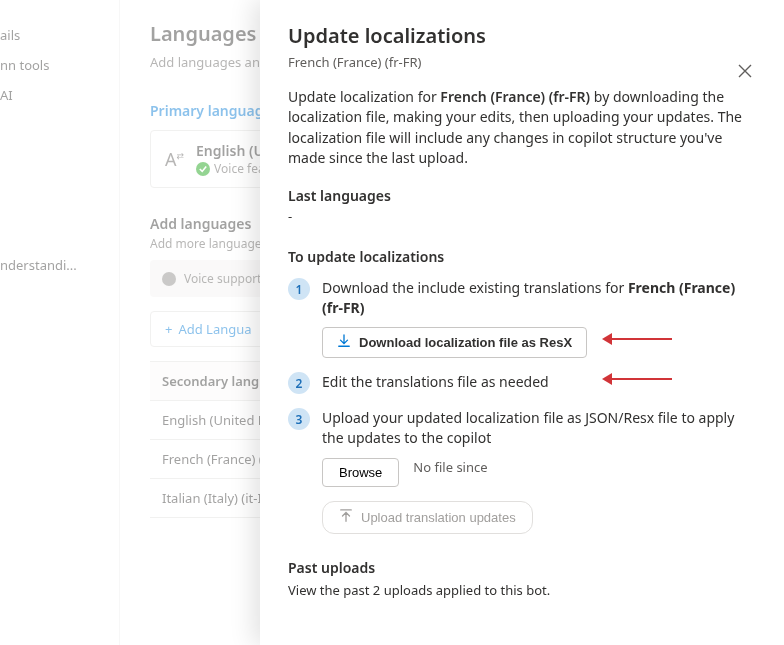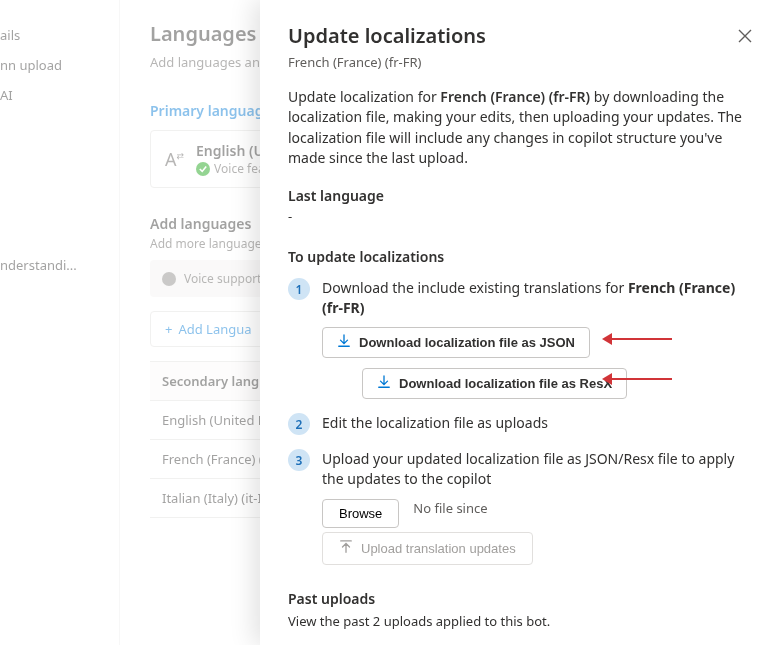--- a/index.html
+++ b/index.html
@@ -68,21 +68,21 @@
   }
   .panel {
     position:absolute;
     top:0; right:0; bottom:0;
     width: 524px;
     background:#fff;
     box-shadow: -6px 0 24px rgba(0,0,0,0.12);
     padding: 22px 28px 28px 28px;
     overflow-y:auto;
   }
-  .panel-top { display:flex; justify-content:space-between; align-items:flex-start; }
+  .panel-top { display:flex; justify-content:space-between; align-items:flex-end; }
   .panel h2 { font-size:20px; font-weight:600; margin-bottom:4px;}
   .panel-sub { color:#605e5c; font-size:13px; margin-bottom:16px;}
   .close { font-size:16px; color:#605e5c; cursor:pointer; padding:4px;}
   .desc { font-size:14px; line-height:1.45; margin-bottom:18px;}
   .desc b { font-weight:600;}
   .lm { font-weight:600; margin-bottom:2px;}
   .lm-val { font-size:13px; margin-bottom:22px;}
   .steps-h { font-weight:600; margin-bottom:12px;}
   .step { display:flex; gap:12px; margin-bottom:14px; align-items:flex-start;}
   .step-num {
@@ -103,34 +103,34 @@
   .arrow-head {
     width:0;height:0;border-top:6px solid transparent;border-bottom:6px solid transparent;
     border-right:10px solid #d13438;
   }
   .browse-row { display:flex; gap:14px; margin-top:10px;}
   .browse-btn {
     border:1px solid #c8c6c4; border-radius:4px; padding:6px 16px; font-size:13px; background:#fff;
   }
   .no-file { color:#605e5c; font-size:13px;}
   .upload-btn {
-    border:1px solid #e1dfdd; border-radius:4px; padding:7px 16px; font-size:13px;
-    color:#a19f9d; display:inline-flex; gap:8px; align-items:center; margin-top:4px; background:#fff;
+    border:1px solid #e1dfdd; border-radius:12px; padding:7px 16px; font-size:13px;
+    color:#a19f9d; display:inline-flex; gap:8px; align-items:center; margin-top:14px; background:#fff;
   }
   .past-h { font-weight:600; margin-top:24px; margin-bottom:4px;}
   .past-sub { font-size:13px;}
   svg.dlsvg { width:14px; height:14px; }
 </style>
 </head>
 <body>
 
 <div class="bg">
   <div class="sidebar">
     <div>ails</div>
-    <div>nn upload</div>
+    <div>nn tools</div>
     <div>AI</div>
     <div style="height:140px"></div>
     <div>nderstandi...</div>
   </div>
   <div class="main-bg">
     <div class="h1">Languages</div>
     <div class="sub">Add languages and c</div>
     <div class="section-label">Primary language</div>
     <div class="primary-card">
       <span class="icon">A<sup style="font-size:9px">⇄</sup></span>
@@ -177,38 +177,30 @@
       <svg width="14" height="14" viewBox="0 0 14 14">
           <path d="M1 1 L13 13 M13 1 L1 13" stroke="#605e5c" stroke-width="1.4"></path>
         </svg>
     </div>
   </div>
 
   <div class="desc">
     <span>Update localization for </span><b>French (France) (fr-FR)</b><span> by downloading the localization file, making your edits, then uploading your updates. The localization file will include any changes in copilot structure you've made since the last upload.</span>
   </div>
 
-  <div class="lm">Last language</div>
+  <div class="lm">Last languages</div>
   <div class="lm-val">-</div>
 
   <div class="steps-h">To update localizations</div>
 
   <div class="step">
     <div class="step-num">1</div>
     <div class="step-body">
       <span>Download the include existing translations for </span><b>French (France) (fr-FR)</b>
       <div style="position:relative; display:flex; flex-direction:column; align-items:flex-start;">
-        <button class="dl-btn">
-          <span class="dl-icon">
-            <svg class="dlsvg" viewBox="0 0 16 16">
-                <path d="M8 1 V10 M4 7 L8 11 L12 7 M2 14 H14" stroke="#0078d4" stroke-width="1.5" fill="none" stroke-linecap="round"></path>
-              </svg>
-          </span>
-          <span>Download localization file as JSON</span>
-        </button>
         <button class="dl-btn">
           <span class="dl-icon">
             <svg class="dlsvg" viewBox="0 0 16 16">
                 <path d="M8 1 V10 M4 7 L8 11 L12 7 M2 14 H14" stroke="#0078d4" stroke-width="1.5" fill="none" stroke-linecap="round"></path>
               </svg>
           </span>
           <span>Download localization file as ResX</span>
         </button>
         <div class="arrow" style="top:16px; left:280px;">
           <div class="arrow-head"></div>
@@ -217,21 +209,21 @@
         <div class="arrow" style="top:56px; left:280px;">
           <div class="arrow-head"></div>
             <div class="arrow-line"></div>
         </div>
       </div>
     </div>
   </div>
 
   <div class="step">
     <div class="step-num">2</div>
-    <div class="step-body">Edit the localization file as uploads</div>
+    <div class="step-body">Edit the translations file as needed</div>
   </div>
 
   <div class="step">
     <div class="step-num">3</div>
     <div class="step-body">
       <span>Upload your updated localization file as JSON/Resx file to apply the updates to the copilot</span>
       <div class="browse-row">
         <button class="browse-btn">Browse</button>
         <span class="no-file">No file since</span>
       </div>

